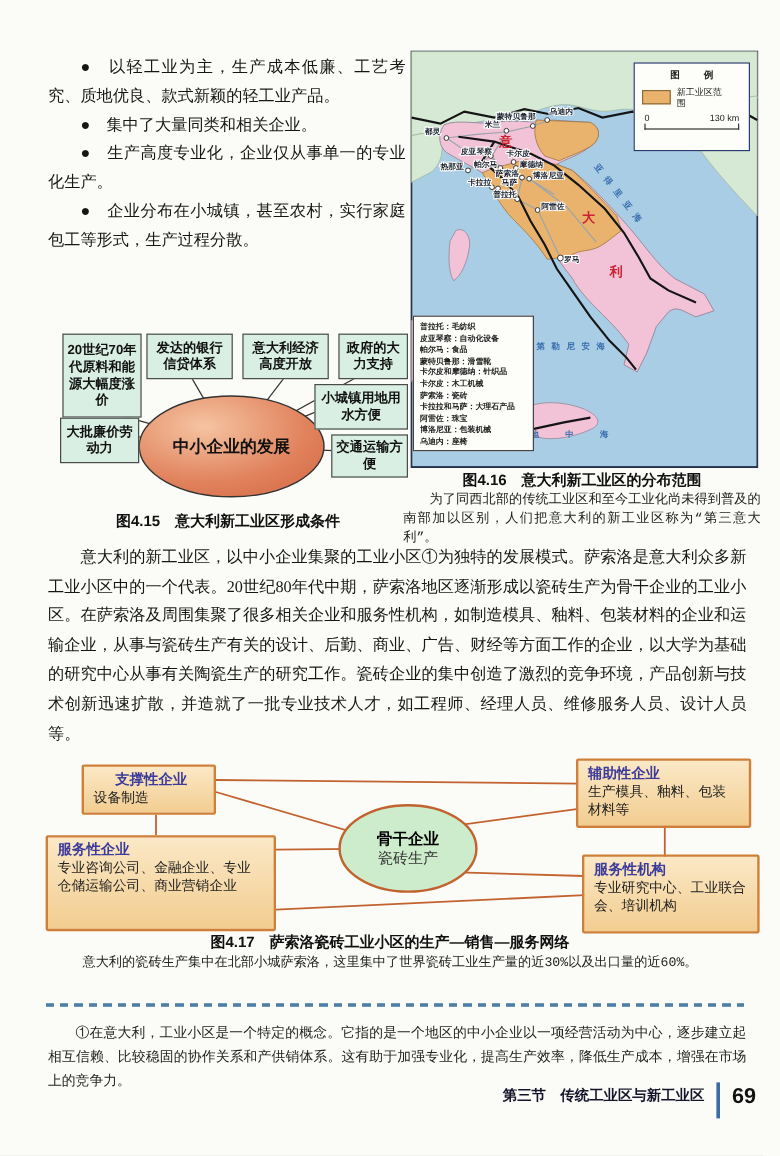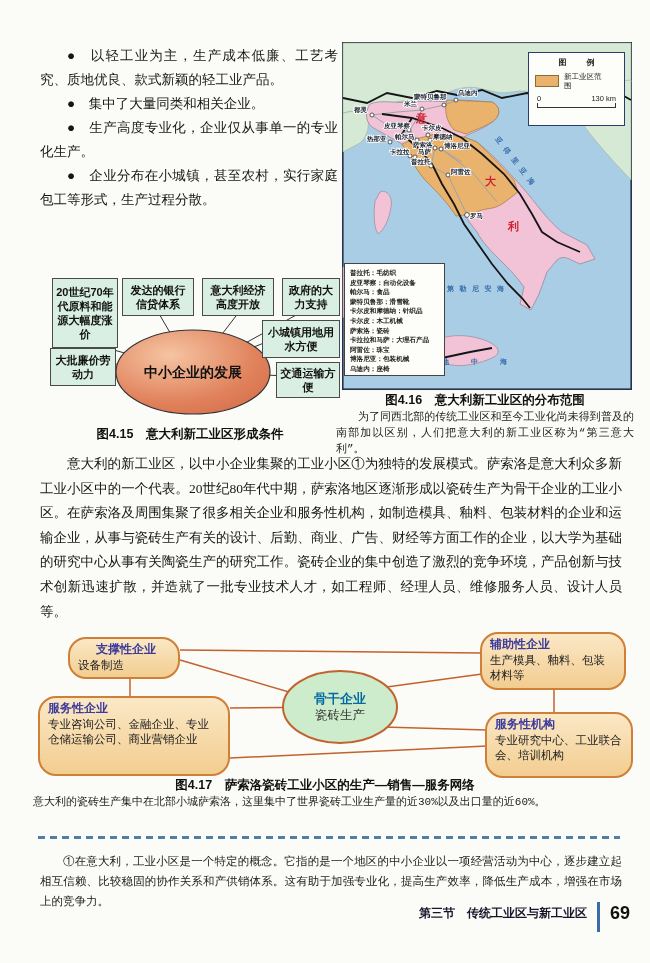--- a/index.html
+++ b/index.html
@@ -40,26 +40,26 @@
         text-align:justify;text-indent:2em;color:#222;}
 
   
   .para{position:absolute;left:40px;top:452px;width:582px;font-size:13.5px;line-height:24.6px;
         text-align:justify;text-indent:2em;color:#161616;}
 
   
   .fig417{position:absolute;left:30px;top:630px;width:606px;height:150px;}
   .fig417 svg{position:absolute;left:0;top:0;}
   .nbox{position:absolute;background:linear-gradient(180deg,#fbe8c6,#f2cd90);border:2px solid #cf7f36;
-        border-radius:18px;box-sizing:border-box;padding:3px 8px;font-size:11.5px;line-height:15.5px;color:#222;}
+        border-radius:2px;box-sizing:border-box;padding:3px 8px;font-size:11.5px;line-height:15.5px;color:#222;}
   .nbox .ntitle{font-weight:bold;color:#3b3b9c;font-size:12px;}
   .nell-text{position:absolute;display:flex;flex-direction:column;align-items:center;justify-content:center;}
-  .nell-text .ntitle{font-weight:bold;color:#0369a1;font-size:13px;line-height:17px;}
+  .nell-text .ntitle{font-weight:bold;color:#000000;font-size:13px;line-height:17px;}
   .nell-text .nbody{font-size:12.5px;color:#333;line-height:17px;}
-  .fig417-note{position:absolute;left:33px;top:794px;width:584px;font-size:11px;color:#222;}
+  .fig417-note{position:absolute;left:33px;top:794px;width:584px;text-align:center;font-size:11px;color:#222;}
 
   .divider{position:absolute;left:38px;top:836px;width:582px;height:3px;
         background:repeating-linear-gradient(90deg,#4e7fa6 0 7px,transparent 7px 12px);}
   .footnote{position:absolute;left:40px;top:852px;width:582px;font-size:11.5px;line-height:20px;
         text-align:justify;text-indent:2em;color:#222;}
 
   .footer{position:absolute;right:20px;top:898px;display:flex;align-items:center;}
   .footer .sec{font-weight:bold;font-size:12px;color:#14142a;text-align:right;}
   .footer .bar{width:3px;height:30px;background:#3c6ca8;margin:0 10px;transform:translateY(4px);}
   .footer .pnum{font-weight:bold;font-size:18px;color:#111;}

